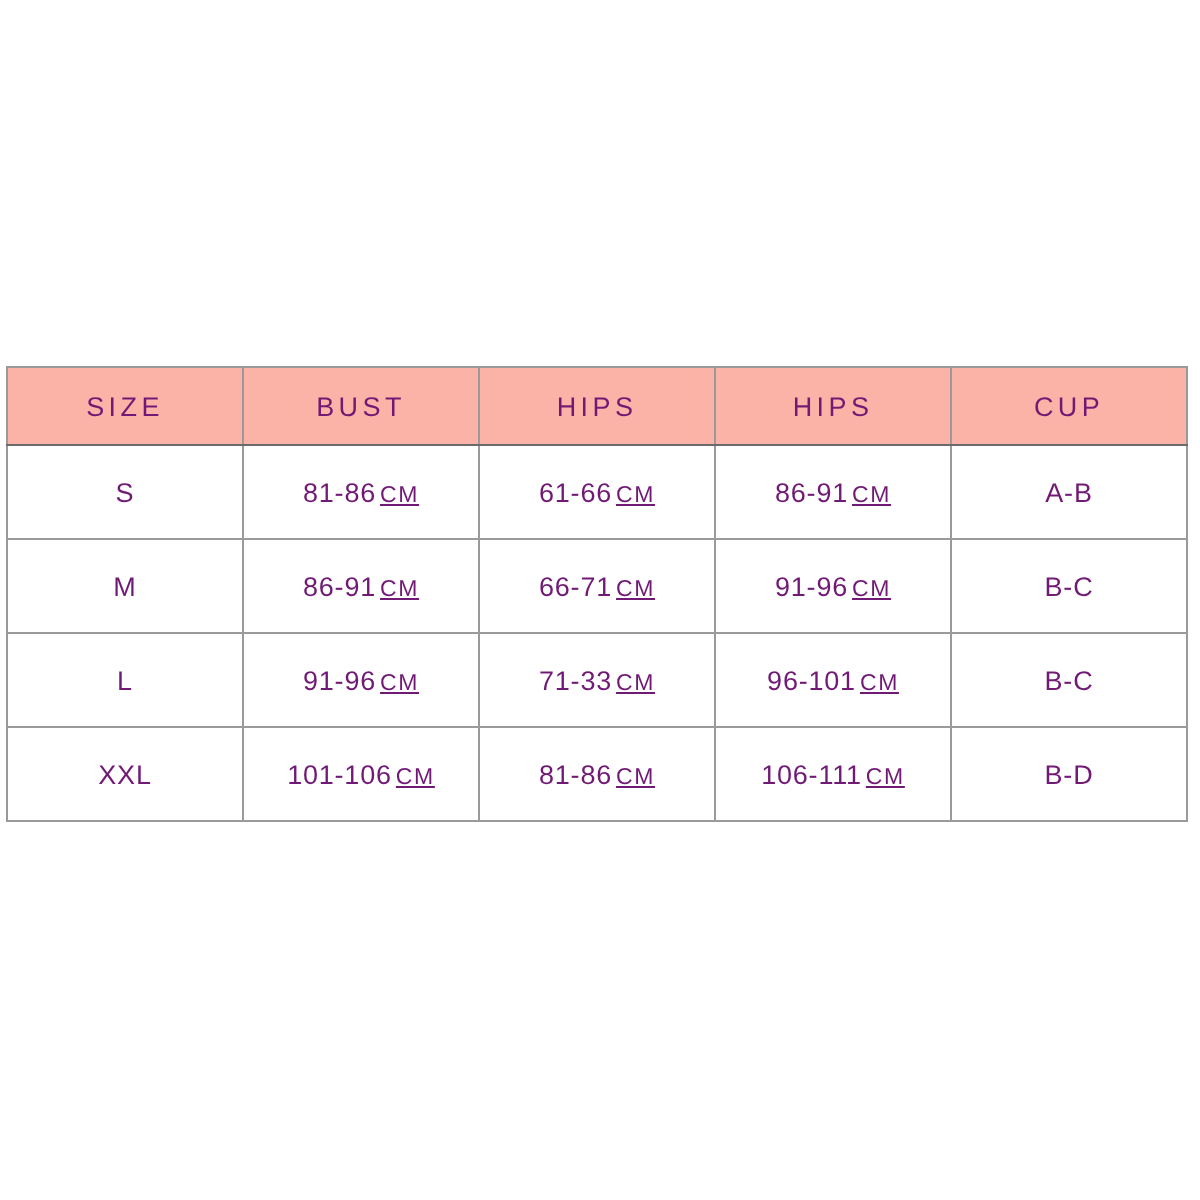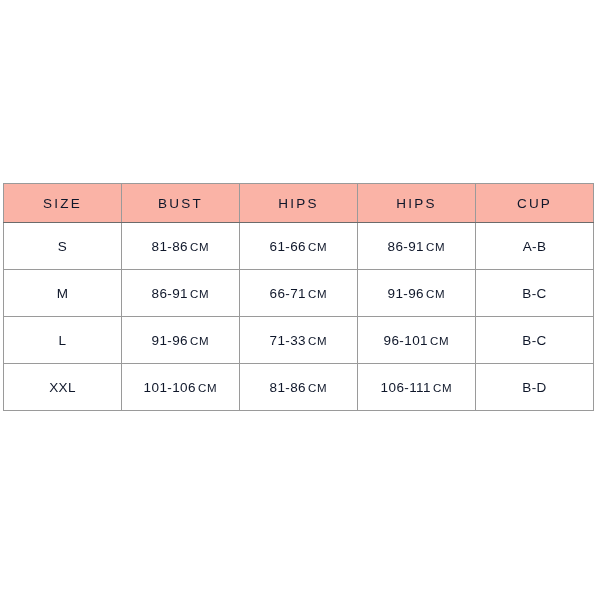--- a/index.html
+++ b/index.html
@@ -31,21 +31,21 @@
     border: 1px solid #6b6b6b;
   }
 
   table.size-chart col { width: 20%; }
 
   table.size-chart th,
   table.size-chart td {
     border: 1px solid #9a9a9a;
     text-align: center;
     vertical-align: middle;
-    color: #0f172a;
+    color: #701a75;
     font-weight: normal;
     padding: 0;
   }
 
   thead tr.header-row th {
     background: #fab3a6;
     height: 38px;
     font-size: 13.5px;
     letter-spacing: 2.2px;
     border-bottom: 1px solid #6b6b6b;
@@ -62,20 +62,21 @@
   }
 
   td.cup-cell {
     letter-spacing: 1.2px;
   }
 
   .unit {
     font-size: 11.5px;
     letter-spacing: 0.8px;
     margin-left: 2px;
+    text-decoration: underline;
   }
 </style>
 </head>
 <body>
 
 <div id="chart-wrap">
   <table class="size-chart">
     <colgroup>
       <col>
         <col>

